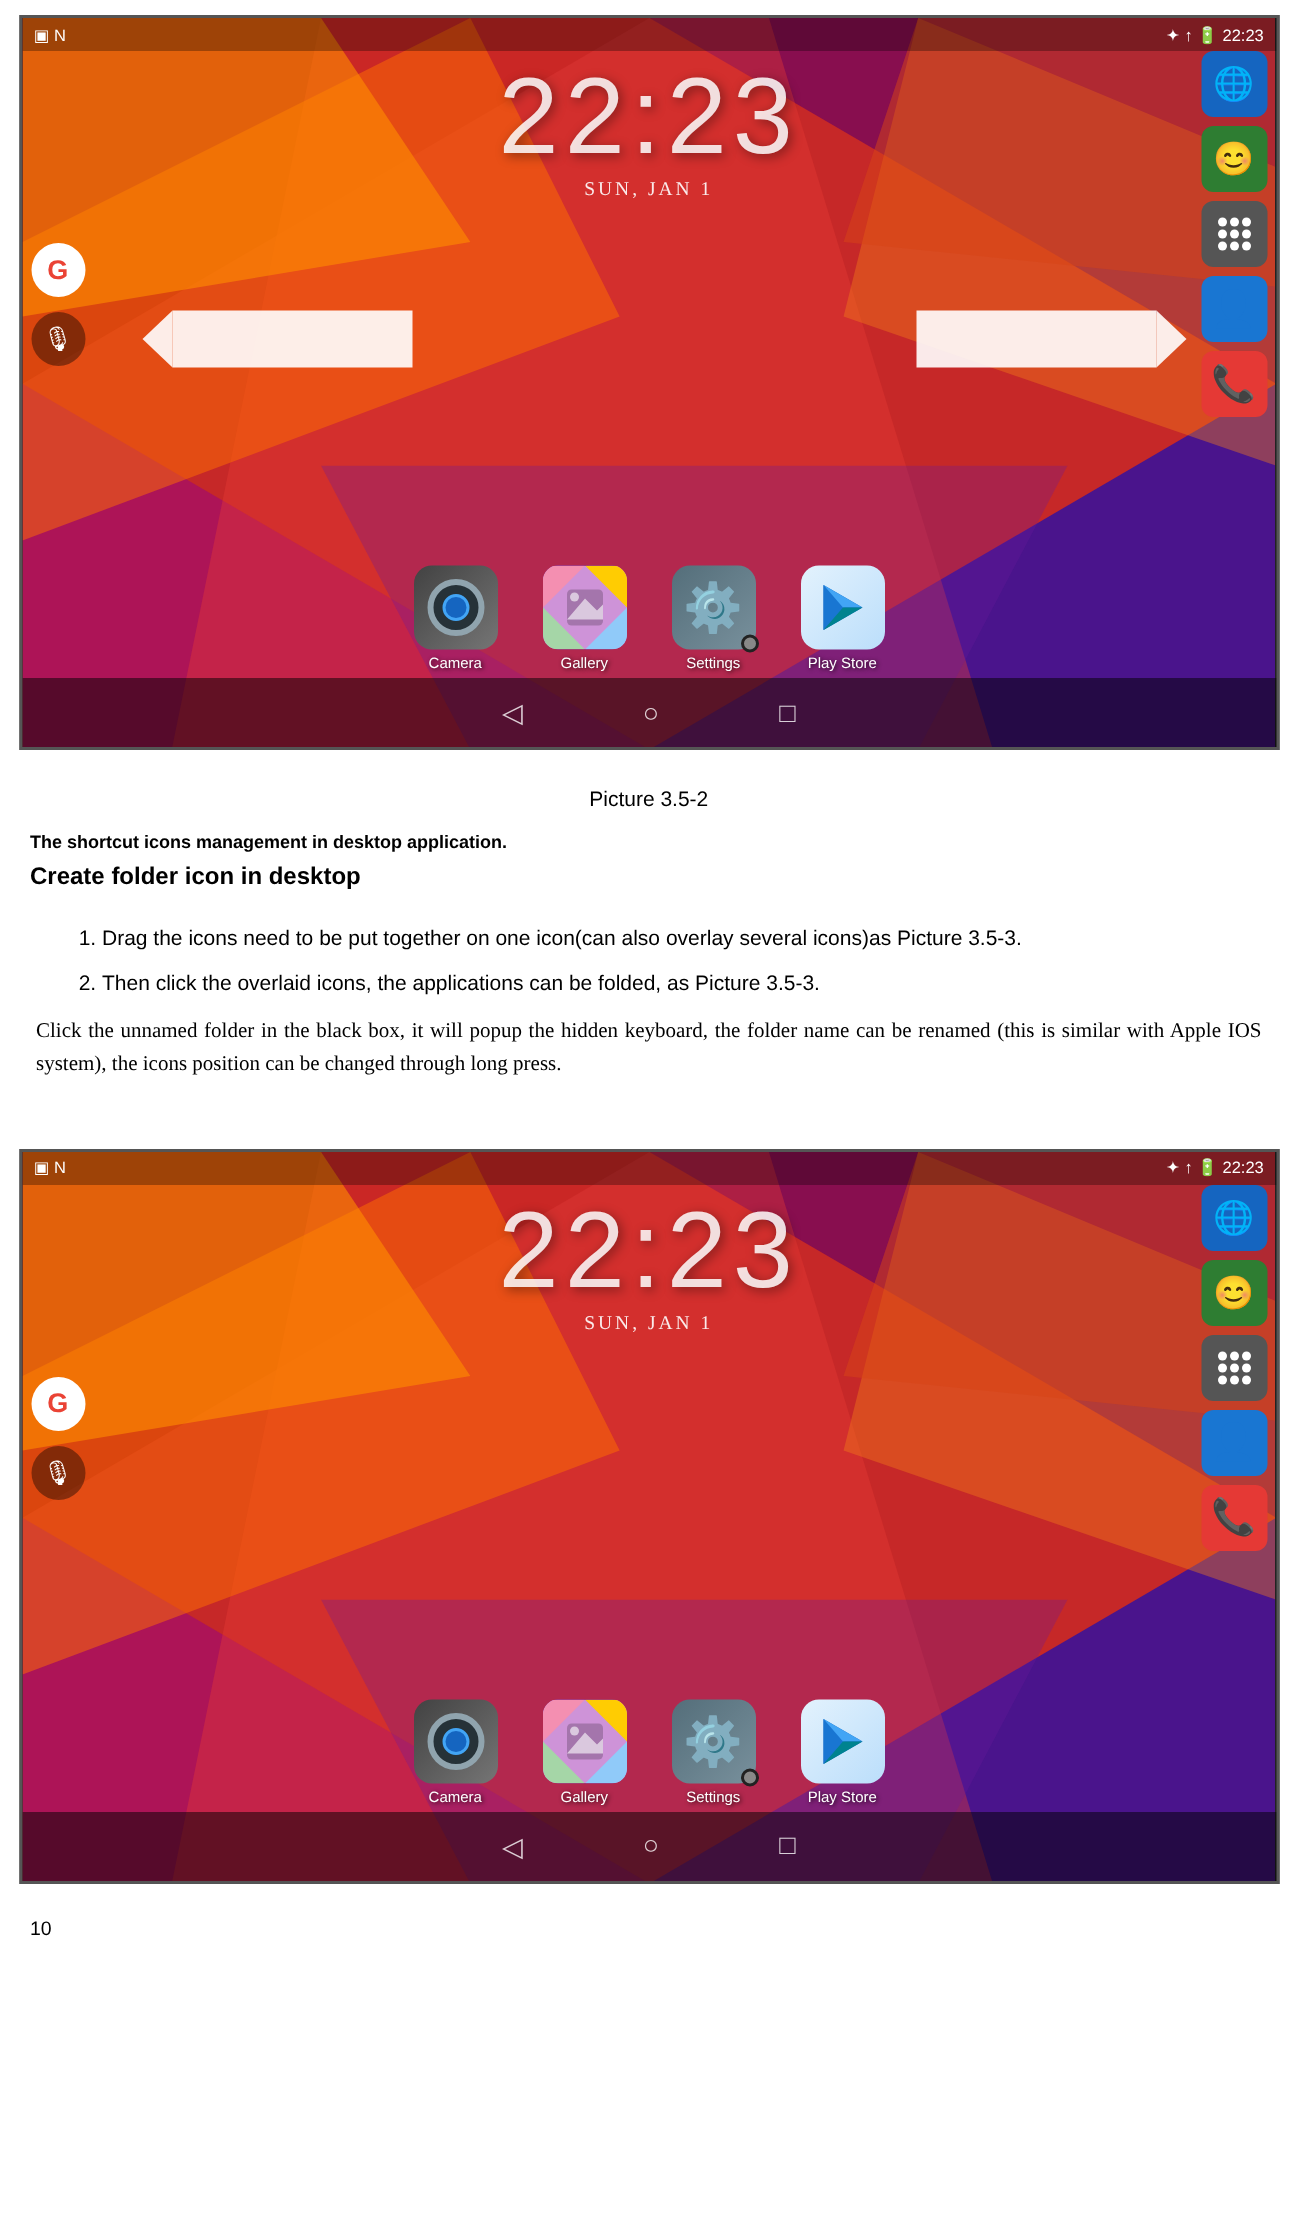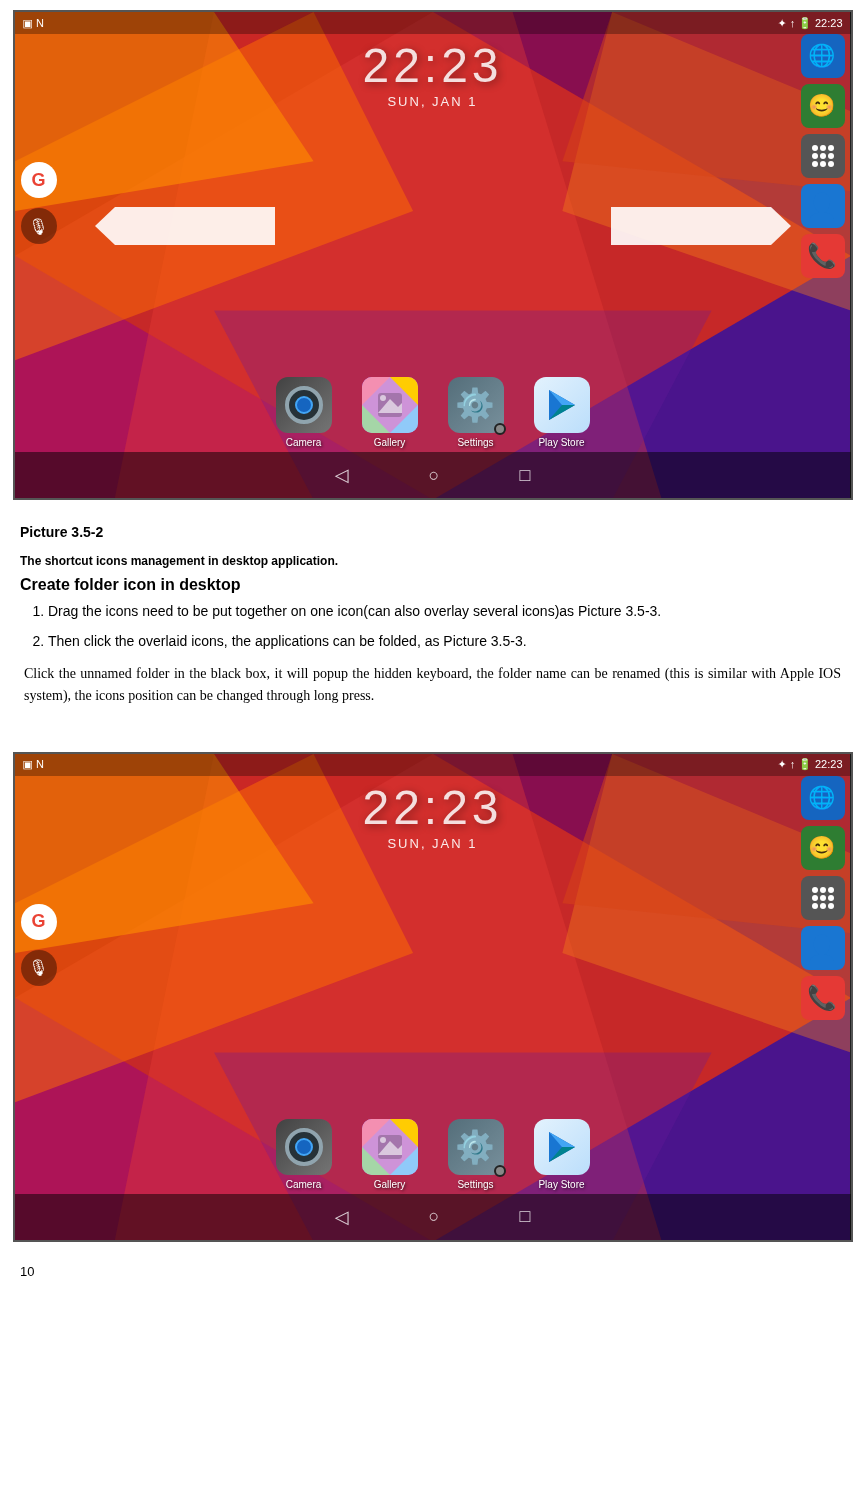--- a/index.html
+++ b/index.html
@@ -44,32 +44,33 @@
     
     .clock-area {
       position: absolute;
       top: 30px; left: 0; right: 0;
       display: flex;
       flex-direction: column;
       align-items: center;
       z-index: 5;
     }
     .clock-time {
-      font-size: 48px;
+      font-size: 72px;
       font-weight: 300;
       color: rgba(255,255,255,0.85);
       letter-spacing: 4px;
       text-shadow: 2px 2px 8px rgba(0,0,0,0.4);
       line-height: 1;
     }
     .clock-date {
       font-size: 13px;
       color: rgba(255,255,255,0.9);
       letter-spacing: 2px;
       margin-top: 4px;
+      font-family: Liberation Serif, serif;
     }
 
     
     .arrow-row {
       position: absolute;
       top: 195px; left: 100px; right: 80px;
       display: flex;
       justify-content: space-between;
       align-items: center;
       z-index: 5;
@@ -214,36 +215,37 @@
       font-size: 18px;
       cursor: pointer;
     }
 
     
     .page-content {
       width: 865px;
       padding: 8px 20px 20px;
     }
     .caption {
-      font-weight: bold;
+      text-align: center;
+      font-weight: normal;
       font-size: 14px;
       margin: 6px 0 14px;
     }
     .heading-main {
       font-size: 12px;
       font-weight: bold;
       margin-bottom: 8px;
     }
     .heading-sub {
       font-size: 16px;
       font-weight: bold;
-      margin-bottom: 6px;
+      margin-bottom: 20px;
     }
     .numbered-list {
-      margin-left: 28px;
+      margin-left: 48px;
       margin-bottom: 10px;
     }
     .numbered-list li {
       font-size: 14px;
       line-height: 1.6;
       margin-bottom: 8px;
       text-align: justify;
     }
     .body-para {
       font-size: 14px;

